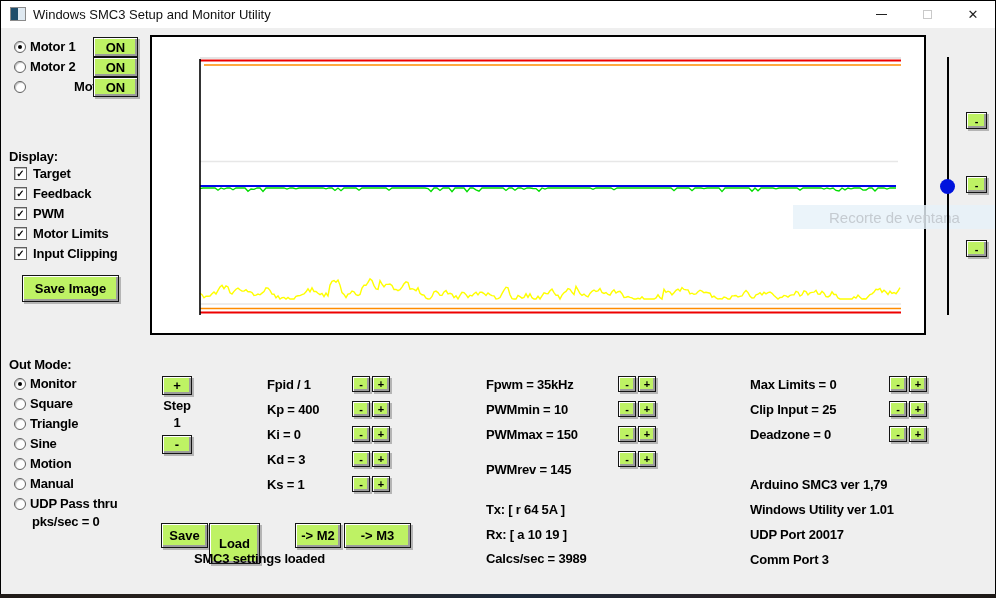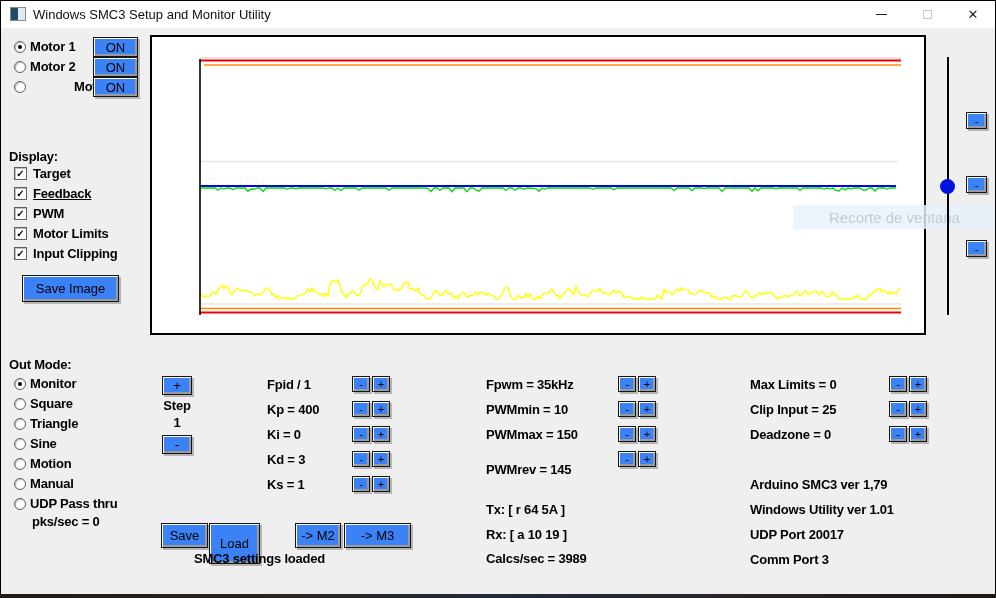--- a/index.html
+++ b/index.html
@@ -16,23 +16,23 @@
   #app-icon{position:absolute;left:9px;top:6px;width:16px;height:14px;border:1px solid #8a8a8a;background:#dfe9f1;}
   #app-icon::before{content:"";position:absolute;left:0;top:0;width:7px;height:12px;background:#1f4e6b;}
   #title-text{position:absolute;left:32px;top:6px;font-size:13px;color:#101010;white-space:nowrap;}
   .capbtn{position:absolute;top:0;width:46px;height:27px;display:flex;align-items:center;justify-content:center;}
   #min-icon span{display:block;width:11px;border-top:1px solid #222;}
   #max-icon span{display:block;width:9px;height:9px;border:1px solid #c9c9c9;}
   #close-icon{font-size:13px;color:#222;}
   
   .btn3d{
     position:absolute;display:flex;align-items:center;justify-content:center;
-    background:#3b82f6;border:1px solid #141414;
+    background:#bef264;border:1px solid #141414;
     box-shadow:inset 1px 1px 0 #ffffff,inset -2px -2px 0 #9b9b9b,2px 2px 0 rgba(110,110,110,.45);
-    font-weight:normal;color:#000;cursor:pointer;font-family:"Liberation Sans",sans-serif;
+    font-weight:bold;color:#000;cursor:pointer;font-family:"Liberation Sans",sans-serif;
   }
   .btn3d.big{font-size:13px;}
   .btn3d.sm{font-size:11px;}
   
   .chk{
     position:absolute;width:13px;height:13px;background:#fff;border:1px solid #5f5f5f;
     box-shadow:inset 1px 1px 0 #bdbdbd;display:flex;align-items:center;justify-content:center;
     font-size:10px;font-weight:bold;color:#000;cursor:pointer;
   }
   .radio{position:absolute;width:12px;height:12px;border-radius:50%;background:#fff;border:1px solid #5f5f5f;box-shadow:inset 1px 1px 1px #c2c2c2;cursor:pointer;}
@@ -79,21 +79,21 @@
   <div class="btn3d big" style="left:93px;top:77px;width:45px;height:20px;">ON</div>
 
   <span class="lb" style="left:9px;top:149px;">Display:</span>
   <span class="chk" style="left:14px;top:167px;">
       <span>✓</span>
     </span>
   <span class="lb" style="left:33px;top:166px;">Target</span>
   <span class="chk" style="left:14px;top:187px;">
       <span>✓</span>
     </span>
-  <span class="lb" style="left:33px;top:186px;text-decoration:underline;">Feedback</span>
+  <span class="lb" style="left:33px;top:186px;">Feedback</span>
   <span class="chk" style="left:14px;top:207px;">
       <span>✓</span>
     </span>
   <span class="lb" style="left:33px;top:206px;">PWM</span>
   <span class="chk" style="left:14px;top:227px;">
       <span>✓</span>
     </span>
   <span class="lb" style="left:33px;top:226px;">Motor Limits</span>
   <span class="chk" style="left:14px;top:247px;">
       <span>✓</span>

